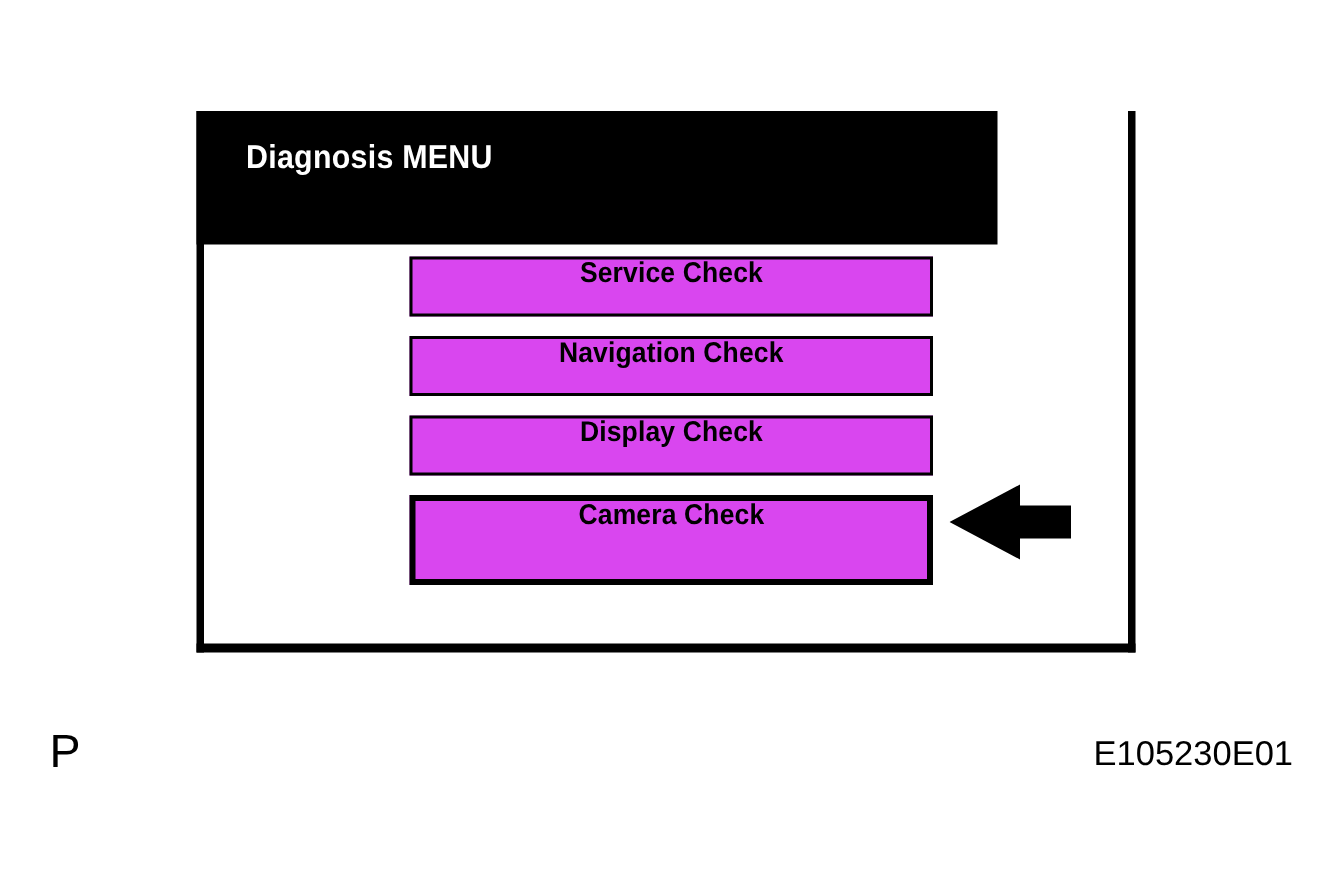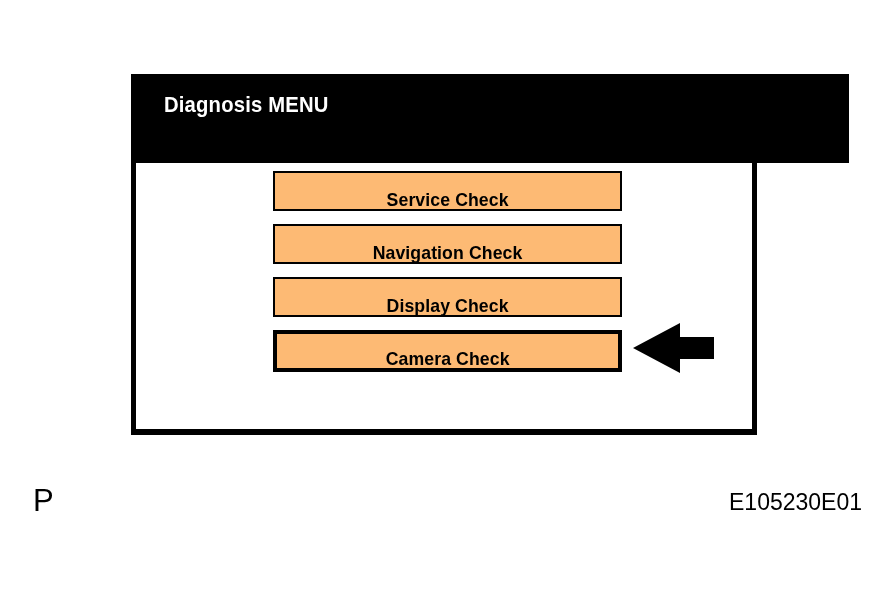--- a/index.html
+++ b/index.html
@@ -27,21 +27,21 @@
     box-sizing: border-box;
     border-left: 5px solid #000000;
     border-right: 5px solid #000000;
     border-bottom: 6px solid #000000;
   }
 
   #panel-header {
     position: absolute;
     left: -5px;
     top: 0;
-    width: 718px;
+    width: 534px;
     height: 89px;
     background: #000000;
     box-sizing: border-box;
   }
 
   #panel-title {
     position: absolute;
     left: 33px;
     top: 18px;
     color: #ffffff;
@@ -62,30 +62,30 @@
     width: 349px;
     display: flex;
     flex-direction: column;
     gap: 13px;
   }
 
   .menu-button {
     position: relative;
     height: 40px;
     box-sizing: border-box;
-    background: #fdba74;
+    background: #d946ef;
     border: 2px solid #000000;
     display: flex;
-    align-items: flex-end;
+    align-items: flex-start;
     justify-content: center;
   }
 
   .menu-button.selected {
     border-width: 4px;
-    height: 42px;
+    height: 60px;
   }
 
   .menu-label {
     font-family: "Liberation Sans Narrow", "Liberation Sans", sans-serif;
     font-size: 19px;
     font-weight: bold;
     color: #000000;
     letter-spacing: 0.1px;
     transform: scaleX(0.93);
     white-space: nowrap;

